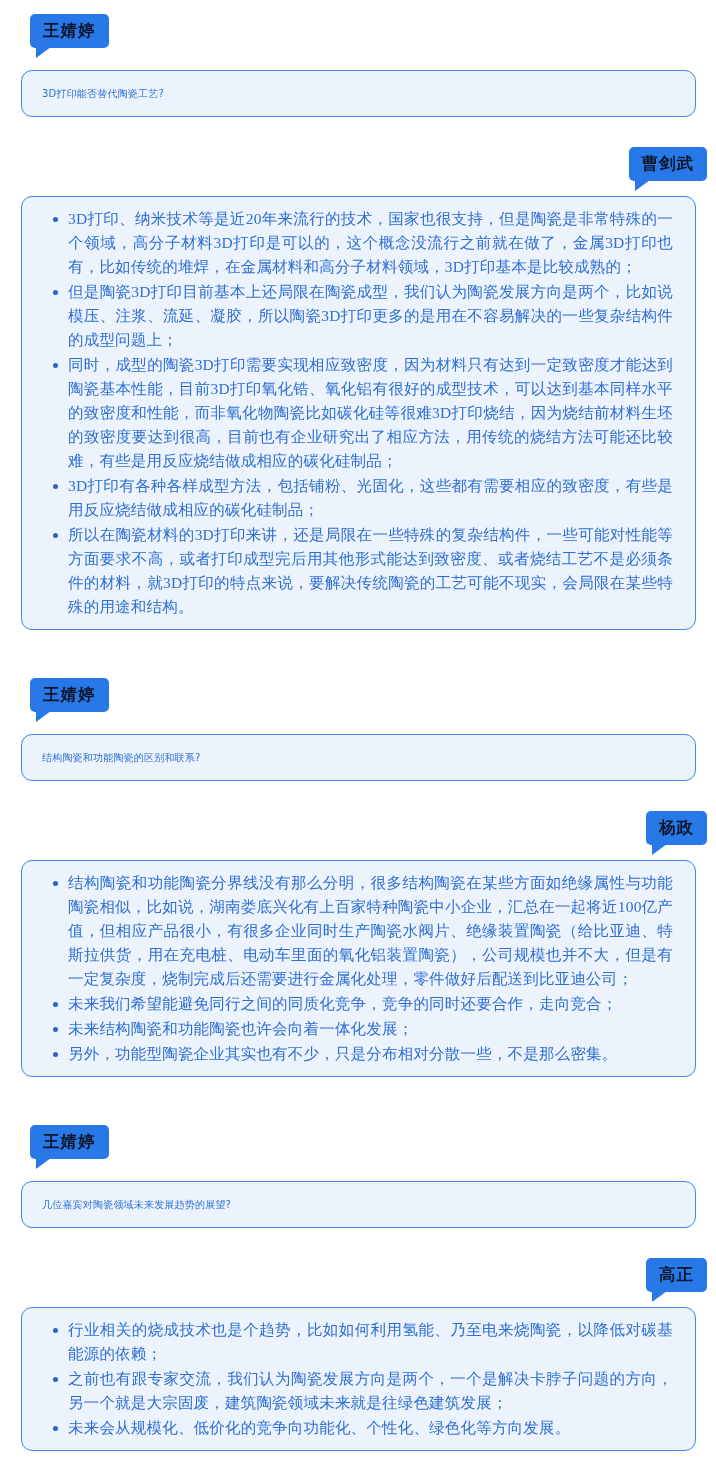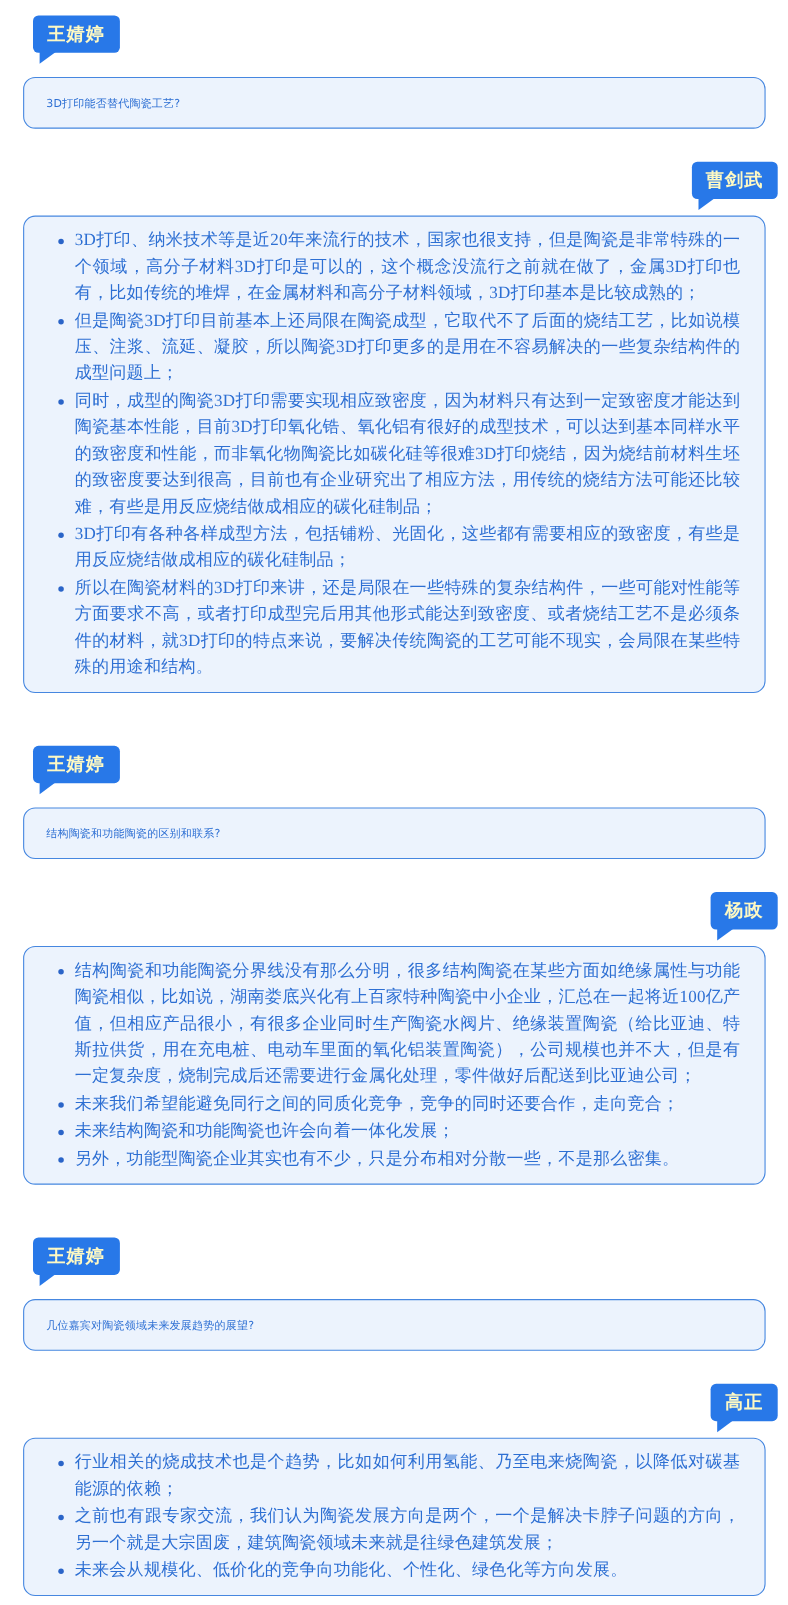--- a/index.html
+++ b/index.html
@@ -10,21 +10,21 @@
   }
   .page{padding:14px 0 8px 0;}
 
   
   .badge-row{display:flex;}
   .badge-row.left{padding-left:30px;margin-bottom:22px;}
   .badge-row.right{justify-content:flex-end;padding-right:9px;margin-top:30px;margin-bottom:15px;}
   .badge{
     position:relative;
     background:#2878E8;
-    color:#fef9c3;
+    color:#0f172a;
     font-size:16.5px;
     font-weight:bold;
     line-height:20px;
     padding:7px 13px;
     border-radius:5px;
     letter-spacing:1px;
   }
   .badge::after{
     content:"";
     position:absolute;
@@ -94,21 +94,21 @@
     </div>
     <div class="bubble question">
       <p>3D打印能否替代陶瓷工艺?</p>
     </div>
     <div class="badge-row right">
       <div class="badge">曹剑武</div>
     </div>
     <div class="bubble answer">
       <ul class="bullets">
         <li>3D打印、纳米技术等是近20年来流行的技术，国家也很支持，但是陶瓷是非常特殊的一个领域，高分子材料3D打印是可以的，这个概念没流行之前就在做了，金属3D打印也有，比如传统的堆焊，在金属材料和高分子材料领域，3D打印基本是比较成熟的；</li>
-        <li>但是陶瓷3D打印目前基本上还局限在陶瓷成型，它取代不了后面的烧结工艺，比如说模压、注浆、流延、凝胶，所以陶瓷3D打印更多的是用在不容易解决的一些复杂结构件的成型问题上；</li>
+        <li>但是陶瓷3D打印目前基本上还局限在陶瓷成型，我们认为陶瓷发展方向是两个，比如说模压、注浆、流延、凝胶，所以陶瓷3D打印更多的是用在不容易解决的一些复杂结构件的成型问题上；</li>
         <li>同时，成型的陶瓷3D打印需要实现相应致密度，因为材料只有达到一定致密度才能达到陶瓷基本性能，目前3D打印氧化锆、氧化铝有很好的成型技术，可以达到基本同样水平的致密度和性能，而非氧化物陶瓷比如碳化硅等很难3D打印烧结，因为烧结前材料生坯的致密度要达到很高，目前也有企业研究出了相应方法，用传统的烧结方法可能还比较难，有些是用反应烧结做成相应的碳化硅制品；</li>
         <li>3D打印有各种各样成型方法，包括铺粉、光固化，这些都有需要相应的致密度，有些是用反应烧结做成相应的碳化硅制品；</li>
         <li>所以在陶瓷材料的3D打印来讲，还是局限在一些特殊的复杂结构件，一些可能对性能等方面要求不高，或者打印成型完后用其他形式能达到致密度、或者烧结工艺不是必须条件的材料，就3D打印的特点来说，要解决传统陶瓷的工艺可能不现实，会局限在某些特殊的用途和结构。</li>
       </ul>
     </div>
   </section>
 
   <section class="qa">
     <div class="badge-row left">
       <div class="badge">王婧婷</div>

